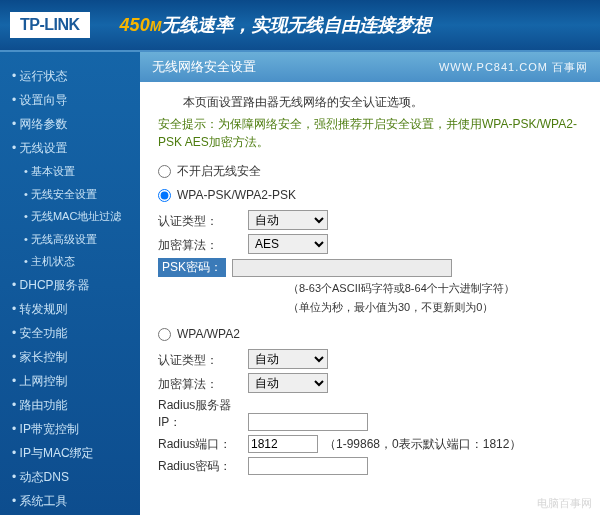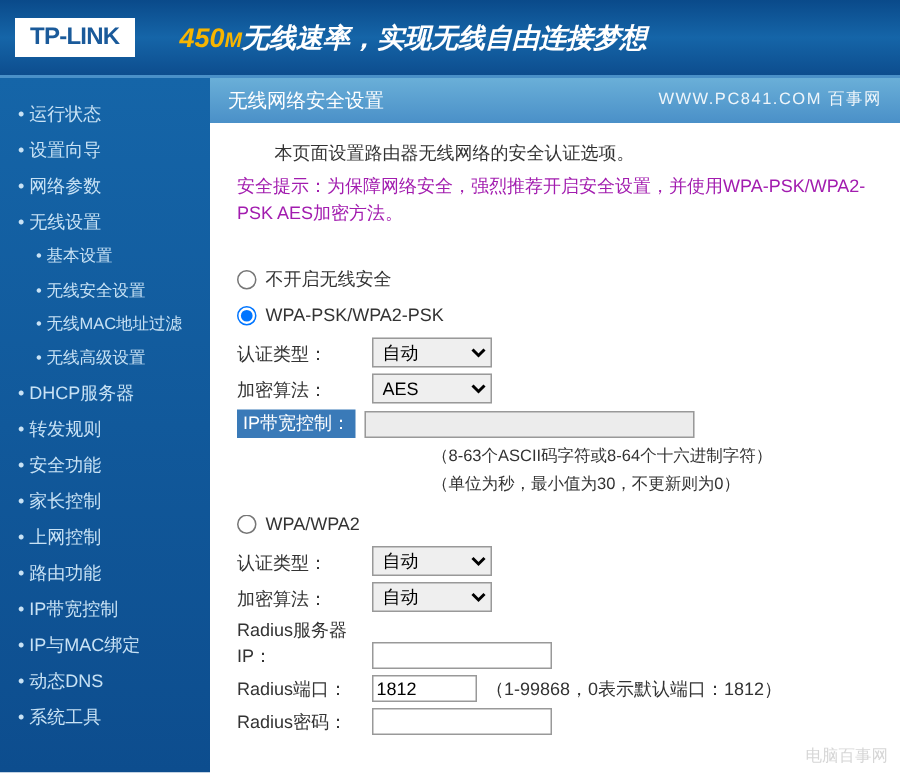--- a/index.html
+++ b/index.html
@@ -11,25 +11,25 @@
 .header-tagline .m { color: #f7b500; font-size: 14px; }
 .header-tagline .txt { color: #fff; }
 .header-underline { height: 2px; background: #4a90c8; }
 .main { display: flex; height: calc(515px - 52px); }
 .sidebar { width: 140px; background: linear-gradient(to bottom, #1565a8, #0d4d8e); padding: 12px 0; overflow-y: auto; }
 .sidebar-item { color: #c8e2f5; font-size: 12px; padding: 3px 12px; cursor: pointer; line-height: 1.5; }
 .sidebar-item.sub { padding-left: 24px; font-size: 11px; }
 .sidebar-item::before { content: "• "; }
 .sidebar-more { color: #c8e2f5; font-size: 11px; padding: 8px 12px; line-height: 1.6; }
 .content { flex: 1; background: #fff; overflow-y: auto; padding: 0; }
-.panel-title { background: linear-gradient(to bottom, #6aafd8, #4a90c8); color: #fff; padding: 6px 12px; font-size: 13px; display: flex; justify-content: space-between; }
+.panel-title { background: linear-gradient(to bottom, #6aafd8, #4a90c8); color: #fff; padding: 6px 12px; font-size: 13px; display: flex; justify-content: space-between; align-items: center; }
 .panel-title .watermark { font-size: 11px; letter-spacing: 1px; opacity: 0.9; }
 .panel-body { padding: 12px 18px; font-size: 12px; color: #333; }
 .intro { color: #333; margin-bottom: 4px; margin-left: 25px; }
-.warning { color: #a21caf; margin-bottom: 27px; line-height: 1.5; }
+.warning { color: #4d7c0f; margin-bottom: 12px; line-height: 1.5; }
 .radio-row { margin: 8px 0; display: flex; align-items: center; }
 .radio-row input { margin-right: 6px; }
 .form-row { display: flex; align-items: flex-end; margin: 4px 0; }
 .form-row .lbl { width: 90px; text-align: left; padding-right: 6px; }
 .form-row .lbl.hl { background: #3a7ab8; color: #fff; padding: 1px 4px; display: inline-block; width: auto; margin-right: 6px; }
 .form-row select, .form-row input[type=text], .form-row input[type=password] { border: 1px solid #999; font-size: 12px; padding: 1px 2px; }
 .form-row select { width: 80px; }
 .form-row input.wide { width: 220px; background: #ececec; }
 .form-row input.narrow { width: 70px; }
 .hint { color: #333; font-size: 11px; margin-left: 90px; margin-bottom: 4px; }
@@ -51,20 +51,21 @@
 <div class="main">
   <div class="sidebar" id="sidebar">
       <div class="sidebar-item">运行状态</div>
       <div class="sidebar-item">设置向导</div>
       <div class="sidebar-item">网络参数</div>
       <div class="sidebar-item">无线设置</div>
       <div class="sidebar-item sub">基本设置</div>
       <div class="sidebar-item sub">无线安全设置</div>
       <div class="sidebar-item sub">无线MAC地址过滤</div>
       <div class="sidebar-item sub">无线高级设置</div>
+      <div class="sidebar-item sub">主机状态</div>
       <div class="sidebar-item">DHCP服务器</div>
       <div class="sidebar-item">转发规则</div>
       <div class="sidebar-item">安全功能</div>
       <div class="sidebar-item">家长控制</div>
       <div class="sidebar-item">上网控制</div>
       <div class="sidebar-item">路由功能</div>
       <div class="sidebar-item">IP带宽控制</div>
       <div class="sidebar-item">IP与MAC绑定</div>
       <div class="sidebar-item">动态DNS</div>
       <div class="sidebar-item">系统工具</div>
@@ -91,21 +92,21 @@
       </div>
       <div class="form-row">
         <span class="lbl">认证类型：</span>
         <select><option>自动</option></select>
       </div>
       <div class="form-row">
         <span class="lbl">加密算法：</span>
         <select><option>AES</option></select>
       </div>
       <div class="form-row">
-        <span class="lbl hl">IP带宽控制：</span>
+        <span class="lbl hl">PSK密码：</span>
         <input type="password" class="wide" value="" style="">
       </div>
       <div class="hint indent">（8-63个ASCII码字符或8-64个十六进制字符）</div>
       <div class="hint indent">（单位为秒，最小值为30，不更新则为0）</div>
 
       <div class="radio-row section-gap">
         <input type="radio" name="sec" style="">
         <span>WPA/WPA2</span>
       </div>
       <div class="form-row">

